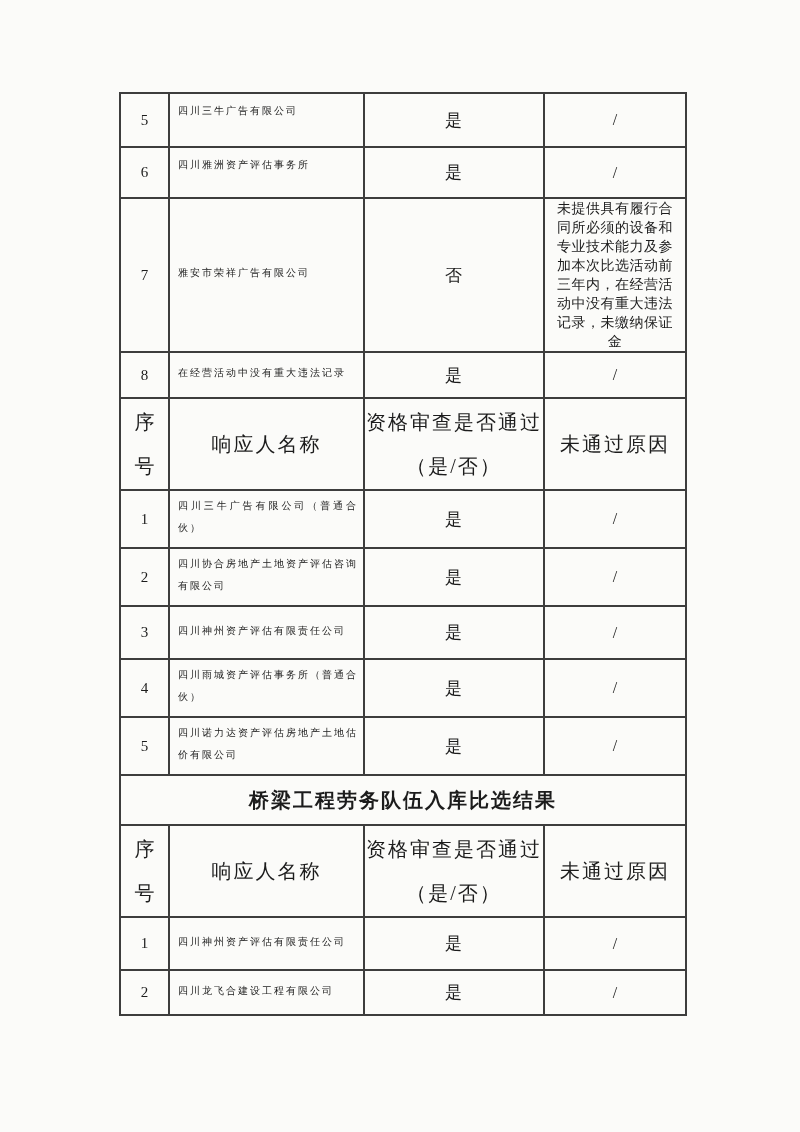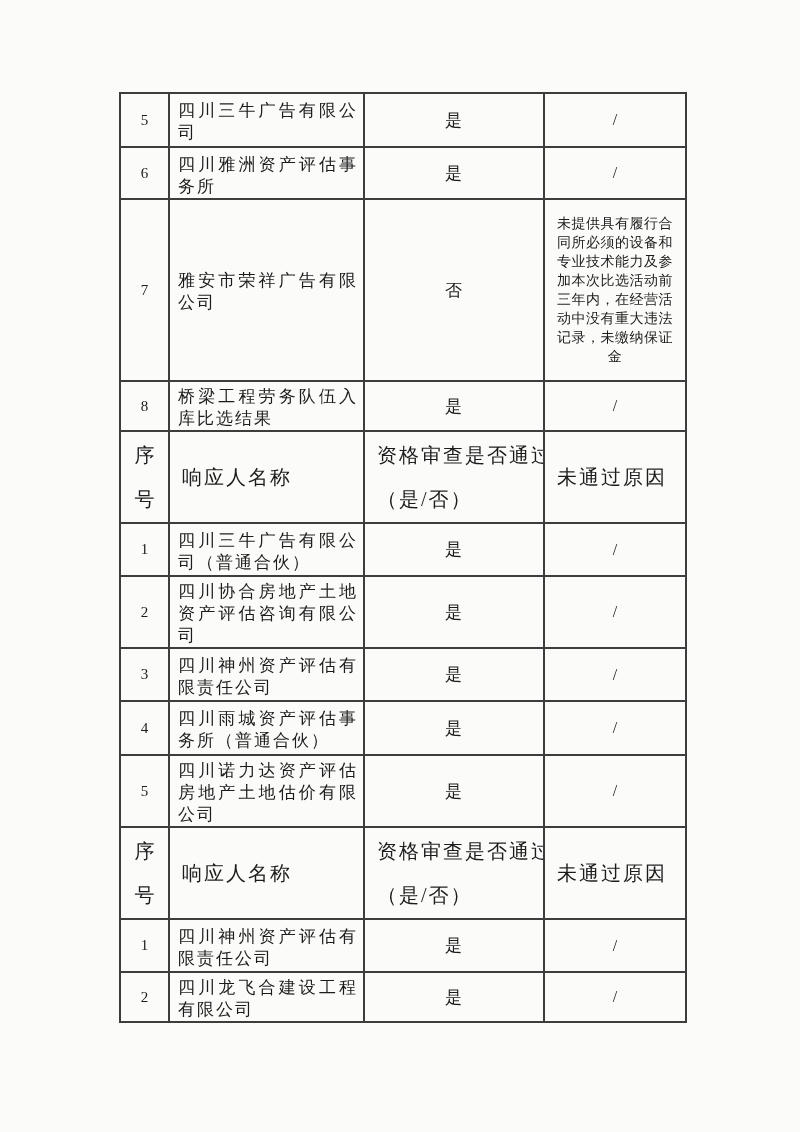--- a/index.html
+++ b/index.html
@@ -29,64 +29,63 @@
     vertical-align: middle;
     overflow: hidden;
   }
   
   .c-no {
     text-align: center;
     font-size: 15px;
     font-family: "Liberation Serif", "DejaVu Serif", serif;
   }
   .c-name {
-    font-size: 17px;
+    font-size: 10px;
     letter-spacing: 2px;
     line-height: 22px;
-    padding: 4px 5px 0 8px;
+    padding: 4px 5px 8px 8px;
     text-align: justify;
     margin-left: 32px;
   }
   .c-name.va-top { vertical-align: top; padding-top: 6px; }
   .c-pass {
     text-align: center;
     font-size: 17px;
     letter-spacing: 1px;
   }
   .c-reason {
     text-align: center;
     font-size: 16px;
   }
   .c-reason-text {
     font-size: 14px;
     letter-spacing: 0.5px;
     line-height: 19px;
-    padding: 14px 5px;
+    padding: 0 5px;
     text-align: center;
   }
   
   .c-title {
     text-align: center;
     font-family: "Liberation Sans", "DejaVu Sans", sans-serif;
     font-weight: 700;
     font-size: 20px;
     letter-spacing: 2px;
   }
   
   .hdr-cell {
     vertical-align: top;
     font-size: 20px;
     letter-spacing: 2px;
     text-align: center;
   }
   .hdr-line {
     line-height: 44px;
-    text-align: left;
+    text-align: center;
     white-space: nowrap;
-    padding-left: 11px;
   }
   .hdr-no-wrap {
     width: 24px;
     margin: 0 auto;
     line-height: 44px;
     letter-spacing: 0;
     text-align: center;
   }
 </style>
 </head>
@@ -115,21 +114,21 @@
       <td class="c-reason">/</td>
     </tr>
     <tr style="height:147px">
       <td class="c-no">7</td>
       <td class="c-name">雅安市荣祥广告有限公司</td>
       <td class="c-pass">否</td>
       <td class="c-reason c-reason-text">未提供具有履行合同所必须的设备和专业技术能力及参加本次比选活动前三年内，在经营活动中没有重大违法记录，未缴纳保证金</td>
     </tr>
     <tr style="height:46px">
       <td class="c-no">8</td>
-      <td class="c-name">桥梁工程劳务队伍入库比选结果</td>
+      <td class="c-name">在经营活动中没有重大违法记录</td>
       <td class="c-pass">是</td>
       <td class="c-reason">/</td>
     </tr>
 
     <tr style="height:87px">
       <td class="hdr-cell">
         <div class="hdr-no-wrap">序号</div>
       </td>
       <td class="hdr-cell">
         <div class="hdr-line">响应人名称</div>
@@ -166,20 +165,23 @@
       <td class="c-pass">是</td>
       <td class="c-reason">/</td>
     </tr>
     <tr style="height:48px">
       <td class="c-no">5</td>
       <td class="c-name">四川诺力达资产评估房地产土地估价有限公司</td>
       <td class="c-pass">是</td>
       <td class="c-reason">/</td>
     </tr>
 
+    <tr style="height:50px">
+      <td colspan="4" class="c-title">桥梁工程劳务队伍入库比选结果</td>
+    </tr>
     <tr style="height:85px">
       <td class="hdr-cell">
         <div class="hdr-no-wrap">序号</div>
       </td>
       <td class="hdr-cell">
         <div class="hdr-line">响应人名称</div>
       </td>
       <td class="hdr-cell">
         <div class="hdr-line">资格审查是否通过</div>
         <div class="hdr-line">（是/否）</div>

